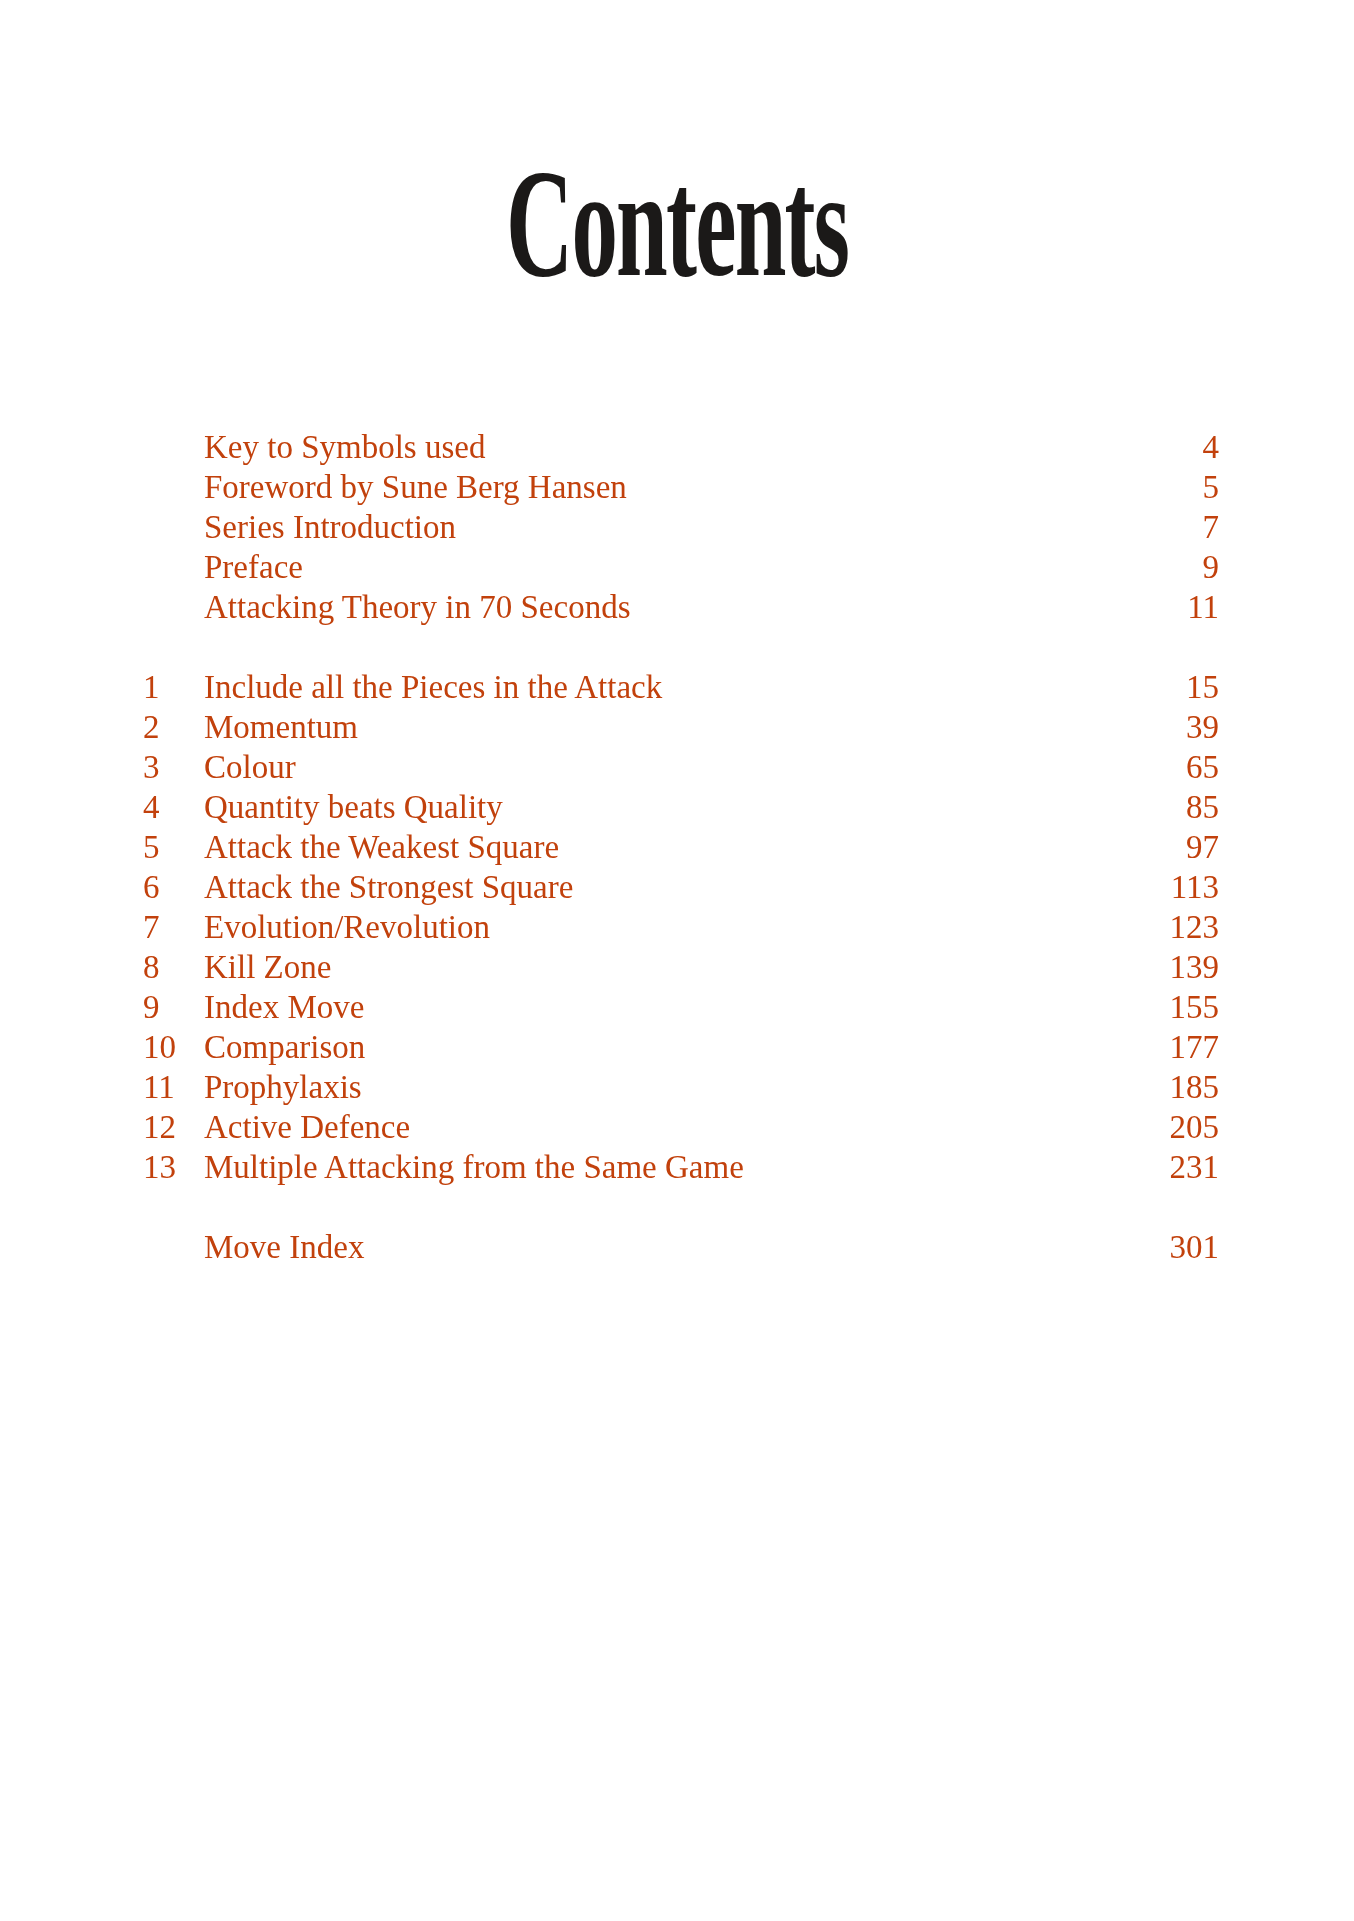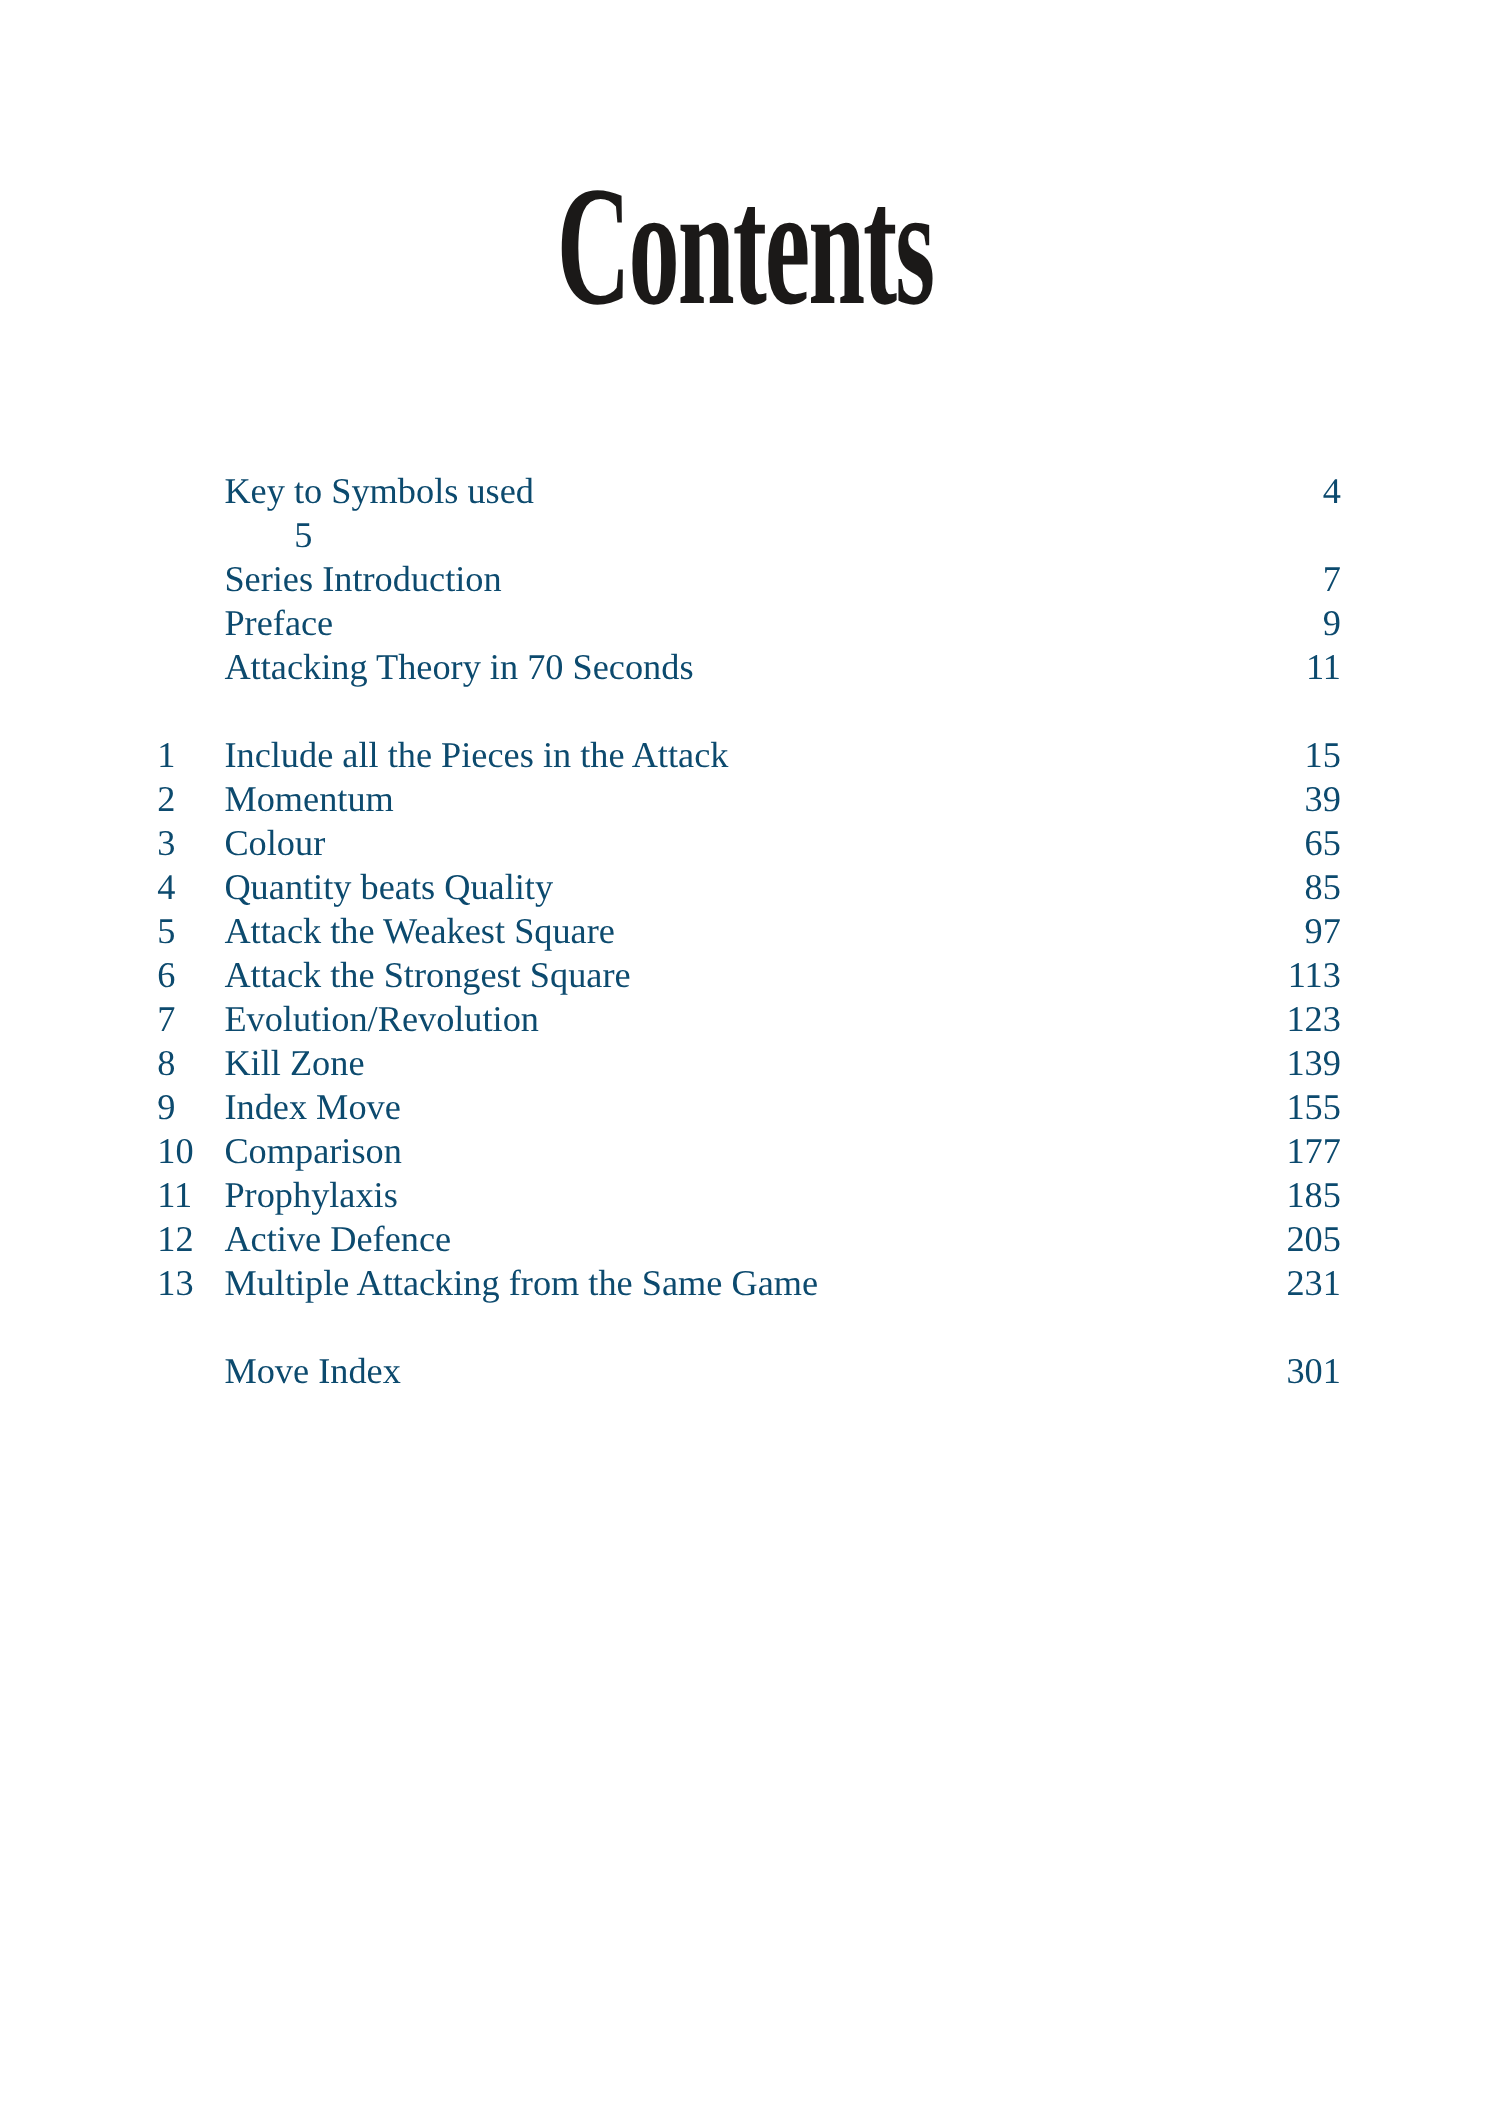--- a/index.html
+++ b/index.html
@@ -34,21 +34,21 @@
     transform-origin: 50% 50%;
     white-space: nowrap;
   }
   .toc {
     position: absolute;
     left: 143px;
     top: 427px;
     width: 1076px;
     font-size: 33px;
     line-height: 40px;
-    color: #0c4a6e;
+    color: #c2410c;
   }
   .toc-row {
     display: flex;
     align-items: baseline;
   }
   .cell-num {
     flex: none;
     width: 61px;
     white-space: nowrap;
   }
@@ -78,20 +78,21 @@
   <div class="toc">
 
     <div class="group-front">
       <div class="toc-row">
         <span class="cell-num"></span>
         <span class="cell-title">Key to Symbols used</span>
         <span class="cell-page">4</span>
       </div>
       <div class="toc-row">
         <span class="cell-num"></span>
+        <span class="cell-title">Foreword by Sune Berg Hansen</span>
         <span class="cell-page">5</span>
       </div>
       <div class="toc-row">
         <span class="cell-num"></span>
         <span class="cell-title">Series Introduction</span>
         <span class="cell-page">7</span>
       </div>
       <div class="toc-row">
         <span class="cell-num"></span>
         <span class="cell-title">Preface</span>

